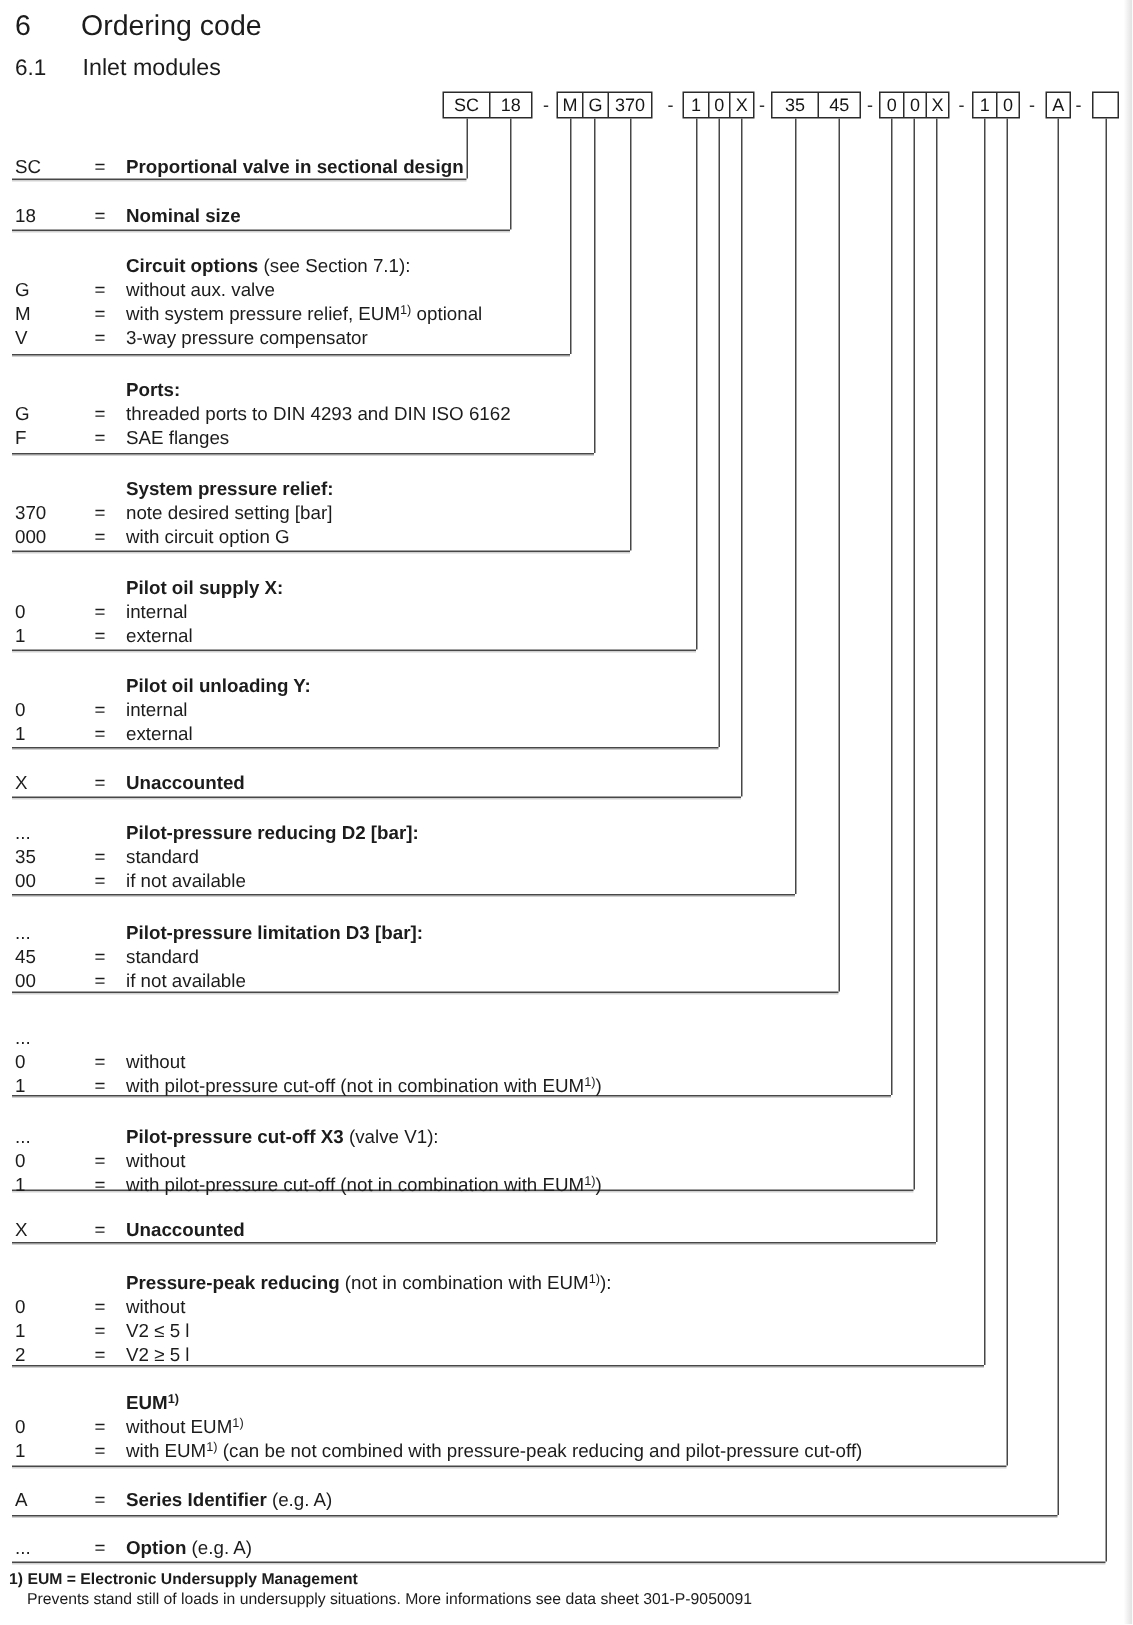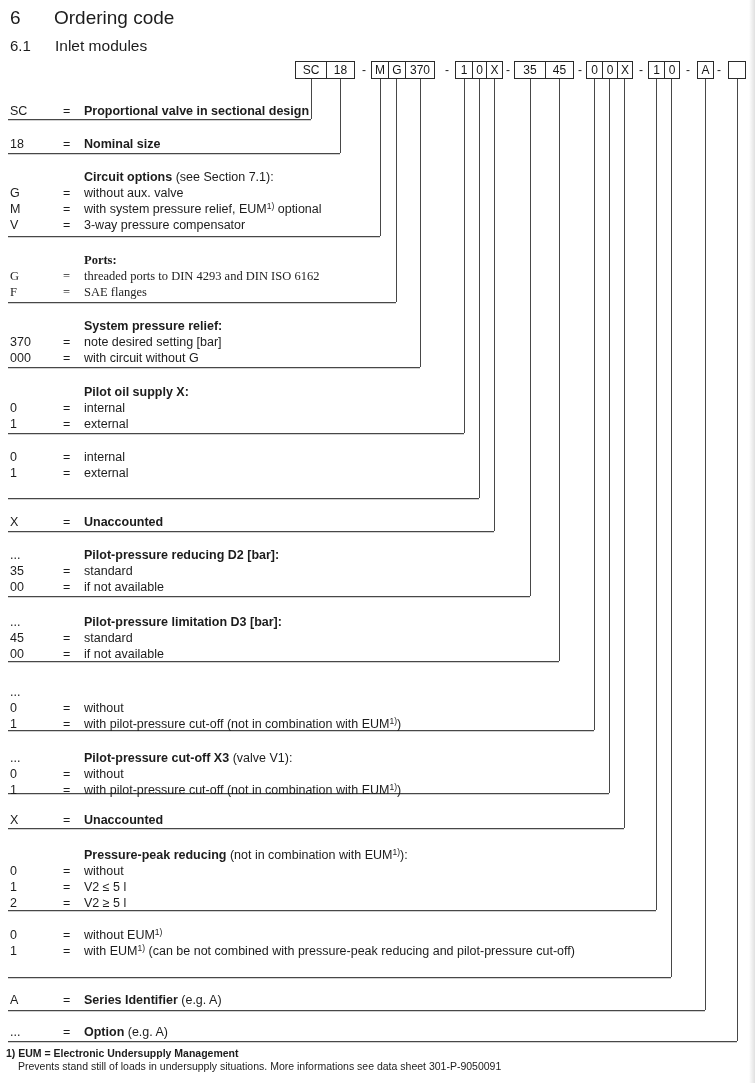--- a/index.html
+++ b/index.html
@@ -124,21 +124,21 @@
         <span class="d"><span class="rich">with system pressure relief, EUM<sup>1)</sup> optional</span></span>
       </div>
       <div class="row">
         <span class="c">V</span>
         <span class="e">=</span>
         <span class="d"><span class="rich">3-way pressure compensator</span></span>
       </div>
     </div>
     <div class="vl" style="left: 396px; height: 223px;"></div>
     <div class="rl" style="top: 302px; width: 388px;"></div>
-    <div class="sec" style="top: 252px; font-family: Liberation Serif, serif;">
+    <div class="sec" style="top: 252px;">
       <div class="row">
         <span class="c"></span>
         <span class="d"><span class="b rich">Ports:</span><span class="rich"></span></span>
       </div>
       <div class="row">
         <span class="c">G</span>
         <span class="e">=</span>
         <span class="d"><span class="rich">threaded ports to DIN 4293 and DIN ISO 6162</span></span>
       </div>
       <div class="row">
@@ -155,21 +155,21 @@
         <span class="d"><span class="b rich">System pressure relief:</span><span class="rich"></span></span>
       </div>
       <div class="row">
         <span class="c">370</span>
         <span class="e">=</span>
         <span class="d"><span class="rich">note desired setting [bar]</span></span>
       </div>
       <div class="row">
         <span class="c">000</span>
         <span class="e">=</span>
-        <span class="d"><span class="rich">with circuit without G</span></span>
+        <span class="d"><span class="rich">with circuit option G</span></span>
       </div>
     </div>
     <div class="vl" style="left: 464px; height: 354px;"></div>
     <div class="rl" style="top: 433px; width: 456px;"></div>
     <div class="sec" style="top: 384px;">
       <div class="row">
         <span class="c"></span>
         <span class="d"><span class="b rich">Pilot oil supply X:</span><span class="rich"></span></span>
       </div>
       <div class="row">
@@ -180,20 +180,24 @@
       <div class="row">
         <span class="c">1</span>
         <span class="e">=</span>
         <span class="d"><span class="rich">external</span></span>
       </div>
     </div>
     <div class="vl" style="left: 479px; height: 419px;"></div>
     <div class="rl" style="top: 498px; width: 471px;"></div>
     <div class="sec" style="top: 449px;">
       <div class="row">
+        <span class="c"></span>
+        <span class="d"><span class="b rich">Pilot oil unloading Y:</span><span class="rich"></span></span>
+      </div>
+      <div class="row">
         <span class="c">0</span>
         <span class="e">=</span>
         <span class="d"><span class="rich">internal</span></span>
       </div>
       <div class="row">
         <span class="c">1</span>
         <span class="e">=</span>
         <span class="d"><span class="rich">external</span></span>
       </div>
     </div>
@@ -306,20 +310,24 @@
       <div class="row">
         <span class="c">2</span>
         <span class="e">=</span>
         <span class="d"><span class="rich">V2 ≥ 5 l</span></span>
       </div>
     </div>
     <div class="vl" style="left: 671px; height: 898px;"></div>
     <div class="rl" style="top: 977px; width: 663px;"></div>
     <div class="sec" style="top: 927px;">
       <div class="row">
+        <span class="c"></span>
+        <span class="d"><span class="b rich">EUM<sup>1)</sup></span><span class="rich"></span></span>
+      </div>
+      <div class="row">
         <span class="c">0</span>
         <span class="e">=</span>
         <span class="d"><span class="rich">without EUM<sup>1)</sup></span></span>
       </div>
       <div class="row">
         <span class="c">1</span>
         <span class="e">=</span>
         <span class="d"><span class="rich">with EUM<sup>1)</sup> (can be not combined with pressure-peak reducing and pilot-pressure cut-off)</span></span>
       </div>
     </div>

